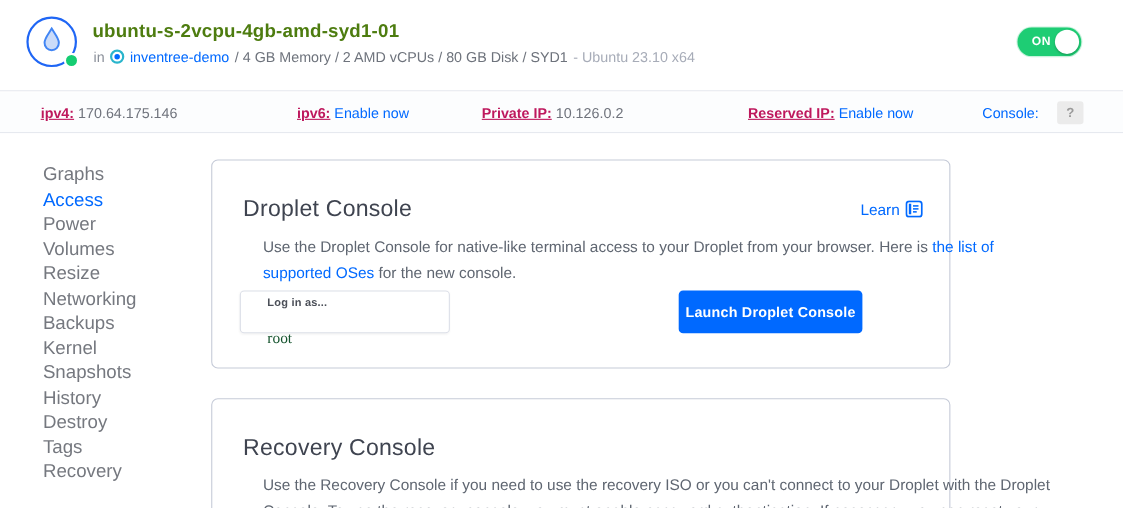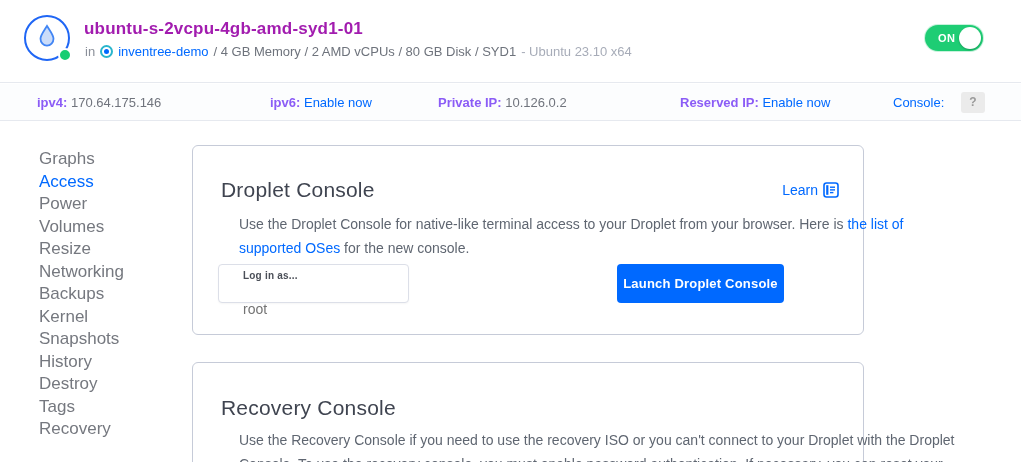--- a/index.html
+++ b/index.html
@@ -5,35 +5,35 @@
   * { margin:0; padding:0; box-sizing:border-box; }
   body { background:#fff; font-family:"Liberation Sans","DejaVu Sans",sans-serif; }
   .viewport { position:relative; width:1021px; height:462px; background:#fff; overflow:hidden; }
 
   
   .header { position:absolute; top:0; left:0; width:1021px; height:83px; border-bottom:1px solid #e6e9ef; background:#fff; }
   .droplet-logo { position:absolute; left:24px; top:15px; width:46px; height:46px; }
   .logo-ring { position:absolute; inset:0; border:2px solid #1f66f5; border-radius:50%; background:#fff; }
   .logo-drop { position:absolute; left:11px; top:9px; }
   .status-dot { position:absolute; right:-2px; bottom:-1px; width:14px; height:14px; background:#15cd72; border:2.5px solid #fff; border-radius:50%; }
-  .head-title { position:absolute; left:84px; top:19px; font-size:17px; font-weight:bold; color:#a21caf; letter-spacing:.2px; }
+  .head-title { position:absolute; left:84px; top:19px; font-size:17px; font-weight:bold; color:#4d7c0f; letter-spacing:.2px; }
   .head-sub { position:absolute; left:85px; top:44px; font-size:13px; color:#6e737c; display:flex; align-items:center; gap:5px; white-space:nowrap; }
   .head-sub .in-word { color:#8b909a; }
   .proj-icon { display:inline-block; width:13px; height:13px; border:2px solid #2ab5cc; border-radius:50%; background:#fff; position:relative; }
   .proj-icon::after { content:""; position:absolute; left:2px; top:2px; width:5px; height:5px; border-radius:50%; background:#0069ff; }
   a.blue-link { color:#0069ff; text-decoration:none; cursor:pointer; }
   .os-text { color:#a7acb8; }
   .toggle { position:absolute; left:925px; top:25px; width:58px; height:26px; background:#1ecd74; border-radius:13px; cursor:pointer; box-shadow:0 0 0 1px rgba(30,205,116,.25); }
   .toggle-label { position:absolute; left:13px; top:7px; font-size:11px; font-weight:bold; color:#fff; letter-spacing:.5px; }
   .toggle-knob { position:absolute; right:2px; top:2px; width:22px; height:22px; background:#fff; border-radius:50%; box-shadow:0 1px 2px rgba(0,0,0,.25); }
 
   
   .ipbar { position:absolute; top:84px; left:0; width:1021px; height:37px; background:#fcfdfe; border-bottom:1px solid #e6e9ef; font-size:13px; }
   .ipbar .grp { position:absolute; top:11px; white-space:nowrap; }
-  .ipbar .lbl { font-weight:bold; color:#8b5cf6; }
+  .ipbar .lbl { font-weight:bold; color:#be185d;text-decoration:underline; }
   .ipbar .val { color:#70747d; }
   .help-btn { position:absolute; left:961px; top:8px; width:24px; height:21px; background:#ebebeb; border:none; border-radius:3px; color:#9a9a9a; font-weight:bold; font-size:12px; cursor:pointer; line-height:21px; text-align:center; }
   .console-grp { display:flex; align-items:center; gap:23px; color:#0069ff; cursor:pointer; }
 
   
   .sidebar { position:absolute; left:39px; top:148px; width:150px; list-style:none; }
   .sidebar li { height:22.5px; display:flex; align-items:center; font-size:17px; color:#75787f; cursor:pointer; }
   .sidebar li.active { color:#0069ff; }
 
   
@@ -43,21 +43,21 @@
   .card h2 { position:absolute; left:28px; font-size:21px; font-weight:400; color:#3f4450; letter-spacing:.2px; }
   .card-1 h2 { top:32px; }
   .card-2 h2 { top:33px; }
   .card p { position:absolute; left:28px; width:728px; font-size:14px; line-height:24px; color:#5f6671;margin-left:18px; }
   .card-1 p { top:66px; }
   .card-2 p { top:65px; }
   .learn { position:absolute; right:24px; top:36px; display:flex; align-items:center; gap:5px; font-size:14px; color:#0069ff; text-decoration:none; cursor:pointer; }
 
   .login-box { position:absolute; left:25px; top:118px; width:191px; height:39px; border:1px solid #dcdfe8; border-radius:4px; background:#fff; padding:5px 0 0 24px; box-shadow:0 1px 2px rgba(0,0,0,.04); }
   .login-box .mini-label { display:block; font-size:10px; font-weight:bold; color:#4b4f58; letter-spacing:.2px; }
-  .login-box input { border:none; outline:none; font-size:14px; color:#737373; width:160px; padding:0; background:transparent; font-family:Liberation Sans, sans-serif;margin-top:20px; }
+  .login-box input { border:none; outline:none; font-size:14px; color:#14532d; width:160px; padding:0; background:transparent; font-family:Liberation Serif, serif;margin-top:20px; }
   .launch-btn { position:absolute; left:424px; top:118px; width:167px; height:39px; background:#0069ff; color:#fff; border:none; border-radius:4px; font-size:13px; font-weight:bold; cursor:pointer; font-family:inherit; letter-spacing:.2px; }
 
   .icon-svg { display:block; }
 </style>
 </head>
 <body>
 
 <div class="viewport">
 
   <div class="header">

